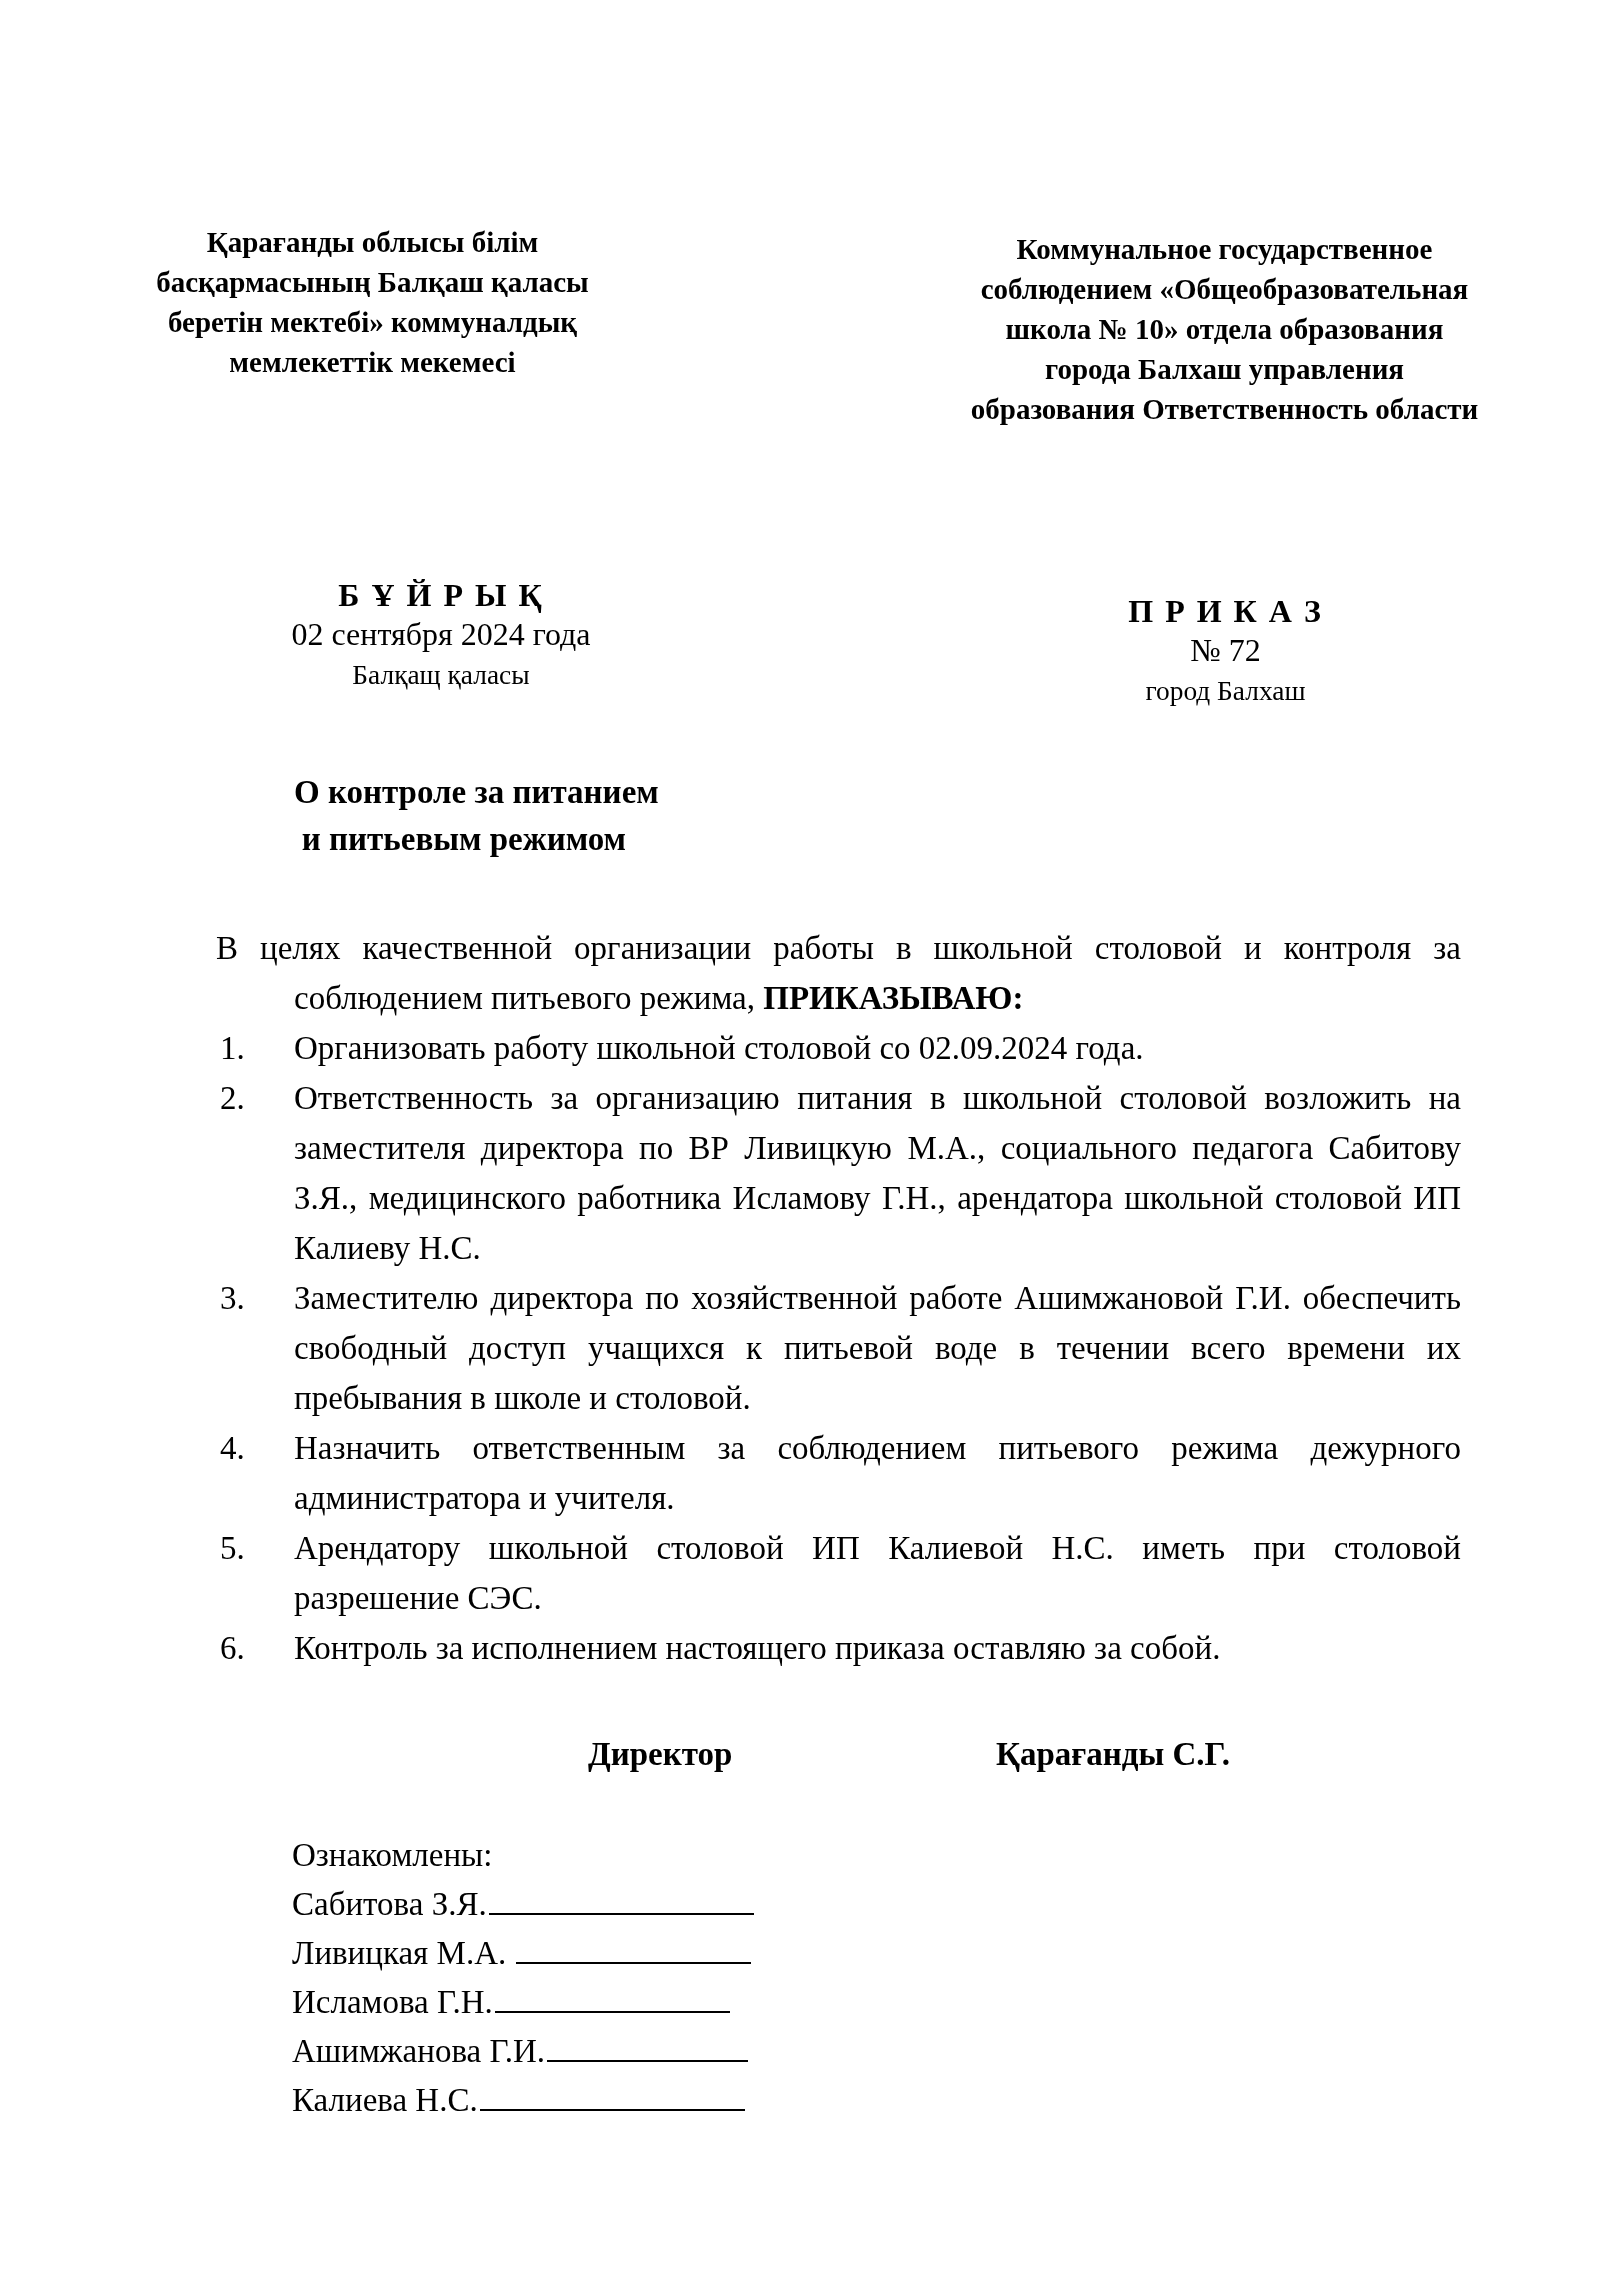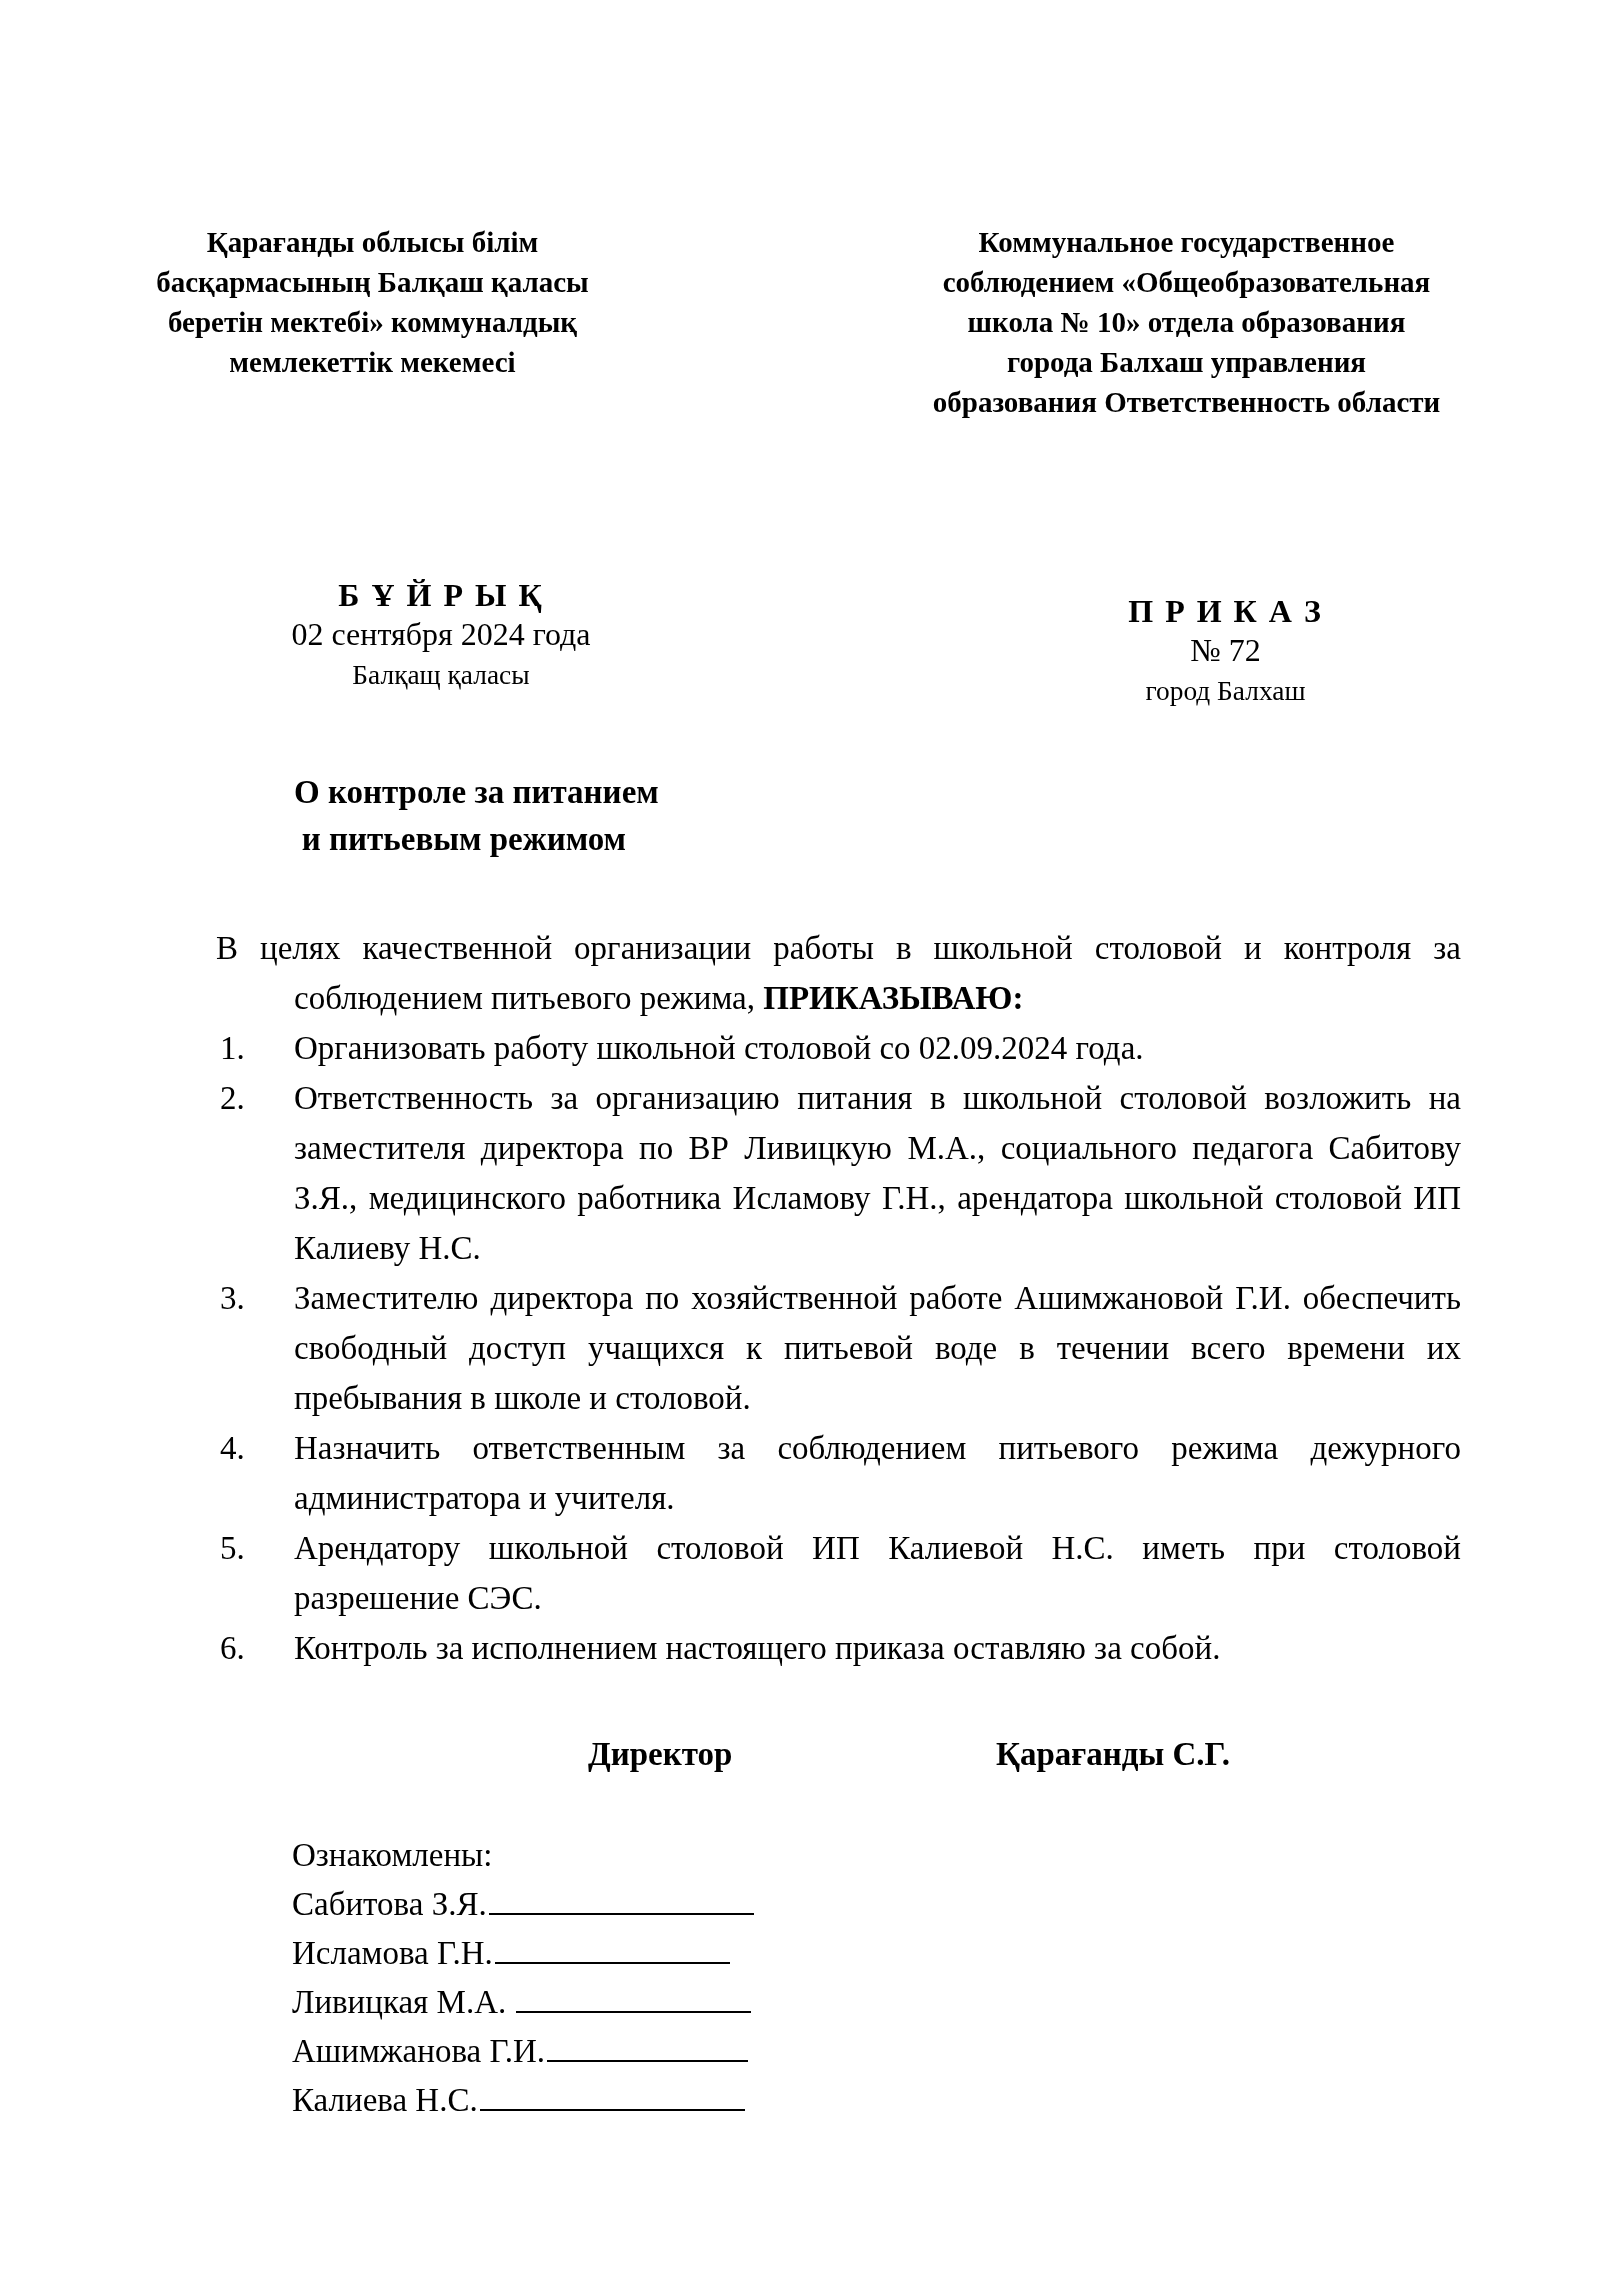--- a/index.html
+++ b/index.html
@@ -1,21 +1,21 @@
 <!DOCTYPE html>
 <html><head>
 <meta charset="utf-8">
 <style>
   html, body { margin:0; padding:0; background:#ffffff; }
   body { width:1621px; height:2293px; position:relative; overflow:hidden;
          font-family:"Liberation Serif", serif; color:#000; }
   .hdr { position:absolute; top:222px; font-weight:bold; font-size:29px;
          line-height:40px; text-align:center; }
   .hdr-left { left:108px; width:529px; }
-  .hdr-right { left:863px; width:647px; }
+  .hdr-right { left:901px; width:647px;margin-top:7px; }
   .hdr div { white-space:nowrap; }
 
   .order { position:absolute; text-align:center; }
   .order-left { left:157px; width:568px; top:576px; }
   .order-right { left:1000px; width:451px; top:592px; }
   .order .type { font-weight:bold; font-size:32px; letter-spacing:2px; line-height:39px; }
   .order .mid { font-size:32px; line-height:39px; }
   .order .city { font-size:27.4px; line-height:39px; margin-top:2px; }
 
   .title { position:absolute; left:294px; top:769px; font-weight:bold; font-size:33px; line-height:47px; }
@@ -87,25 +87,25 @@
 <div class="sign sign-role">Директор</div>
 <div class="sign sign-name">Қарағанды С.Г.</div>
 
 <div class="ack">
   <div>Ознакомлены:</div>
   <div class="row">
       <span>Сабитова З.Я.</span>
       <span class="line" style="width:265px"></span>
     </div>
   <div class="row">
-      <span>Исламова Г.Н.</span>
+      <span style="white-space:pre">Ливицкая М.А. </span>
       <span class="line" style="width:235px"></span>
     </div>
   <div class="row">
-      <span style="white-space:pre">Ливицкая М.А. </span>
+      <span>Исламова Г.Н.</span>
       <span class="line" style="width:235px"></span>
     </div>
   <div class="row">
       <span>Ашимжанова Г.И.</span>
       <span class="line" style="width:201px"></span>
     </div>
   <div class="row">
       <span>Калиева Н.С.</span>
       <span class="line" style="width:265px"></span>
     </div>

